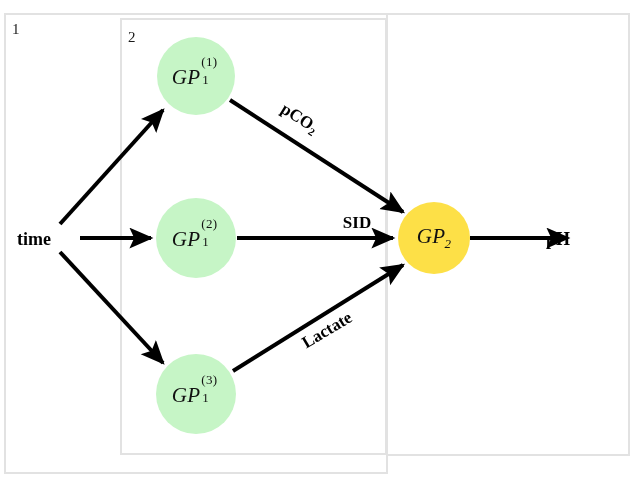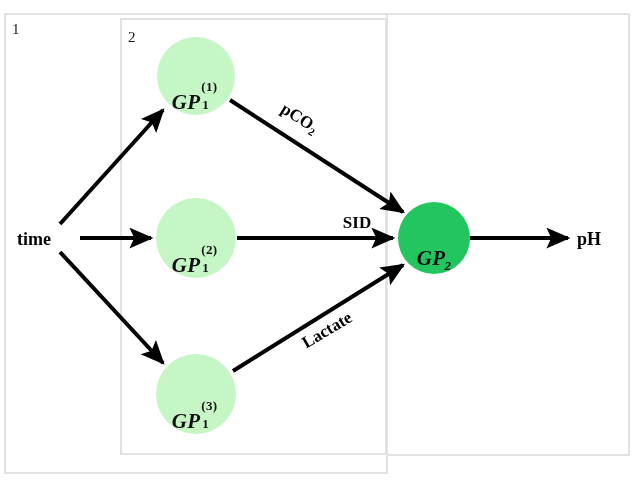--- a/index.html
+++ b/index.html
@@ -63,24 +63,23 @@
     width: 634px;
     height: 504px;
     pointer-events: none;
   }
 
   
   .node {
     position: absolute;
     border-radius: 50%;
     display: flex;
-    align-items: flex-end;
+    align-items: center;
     justify-content: center;
     box-sizing: border-box;
-    font-weight: bold;
   }
   .node-label {
     font-family: "Liberation Serif", "DejaVu Serif", serif;
     font-style: italic;
     font-size: 21px;
     color: #111111;
     white-space: nowrap;
     letter-spacing: 0.3px;
   }
   .node-label .sub {
@@ -117,34 +116,34 @@
     top: 9px;
     font-size: 13px;
     font-style: normal;
     margin: 0;
     vertical-align: baseline;
   }
 
   #node-gp1-1 { left: 157px; top: 37px;  width: 78px; height: 78px; background: #c6f5c6; }
   #node-gp1-2 { left: 156px; top: 198px; width: 80px; height: 80px; background: #c6f5c6; }
   #node-gp1-3 { left: 156px; top: 354px; width: 80px; height: 80px; background: #c6f5c6; }
-  #node-gp2   { left: 398px; top: 202px; width: 72px; height: 72px; background: #22c55e; }
+  #node-gp2   { left: 398px; top: 202px; width: 72px; height: 72px; background: #fde047; }
 
   
   .terminal {
     position: absolute;
     font-family: "Liberation Serif", "DejaVu Serif", serif;
     font-weight: bold;
     font-size: 18px;
     color: #000000;
     white-space: nowrap;
     line-height: 1;
   }
   #terminal-time { left: 17px; top: 230px; }
-  #terminal-ph   { left: 577px; top: 230px; }
+  #terminal-ph   { left: 546px; top: 230px; }
 
   
   .edge-label {
     position: absolute;
     font-family: "Liberation Serif", "DejaVu Serif", serif;
     font-weight: bold;
     font-size: 17px;
     color: #000000;
     white-space: nowrap;
     line-height: 1;

